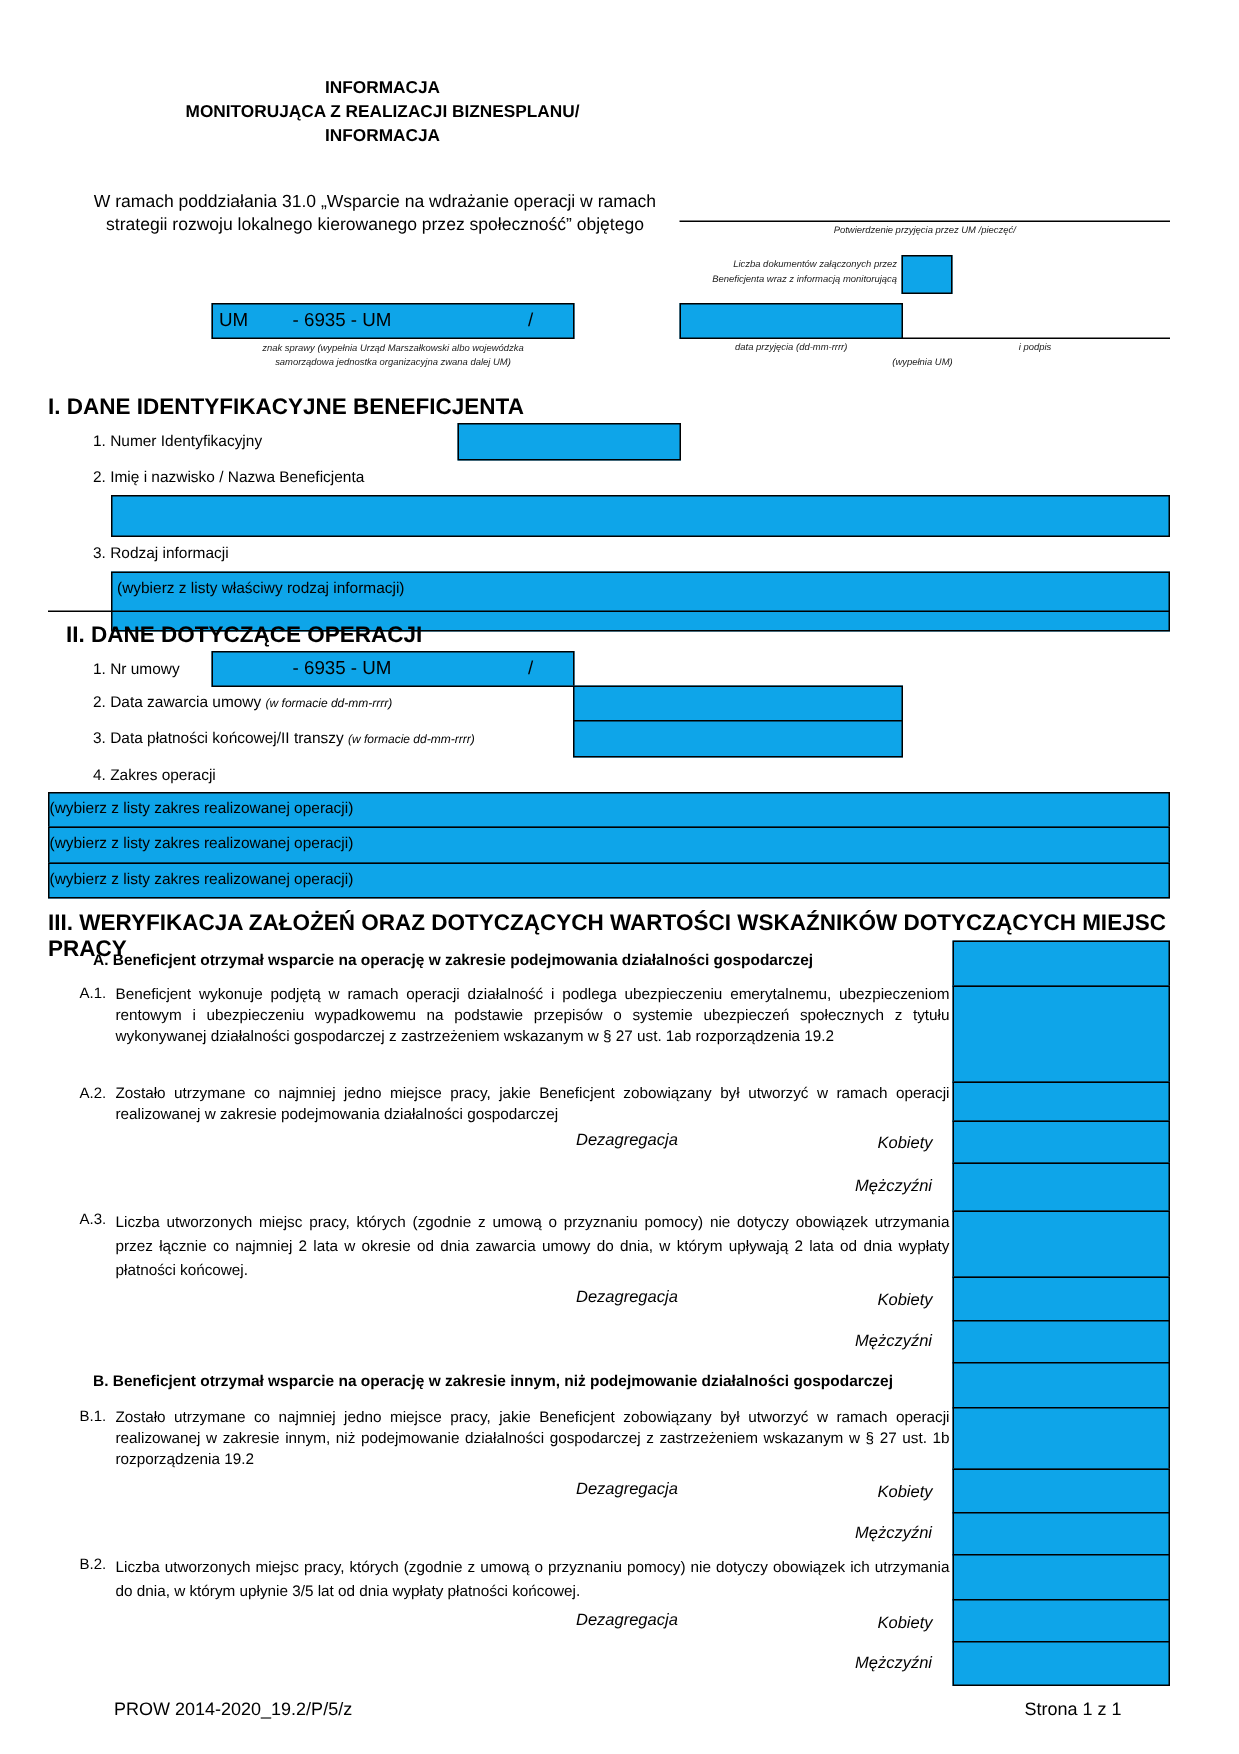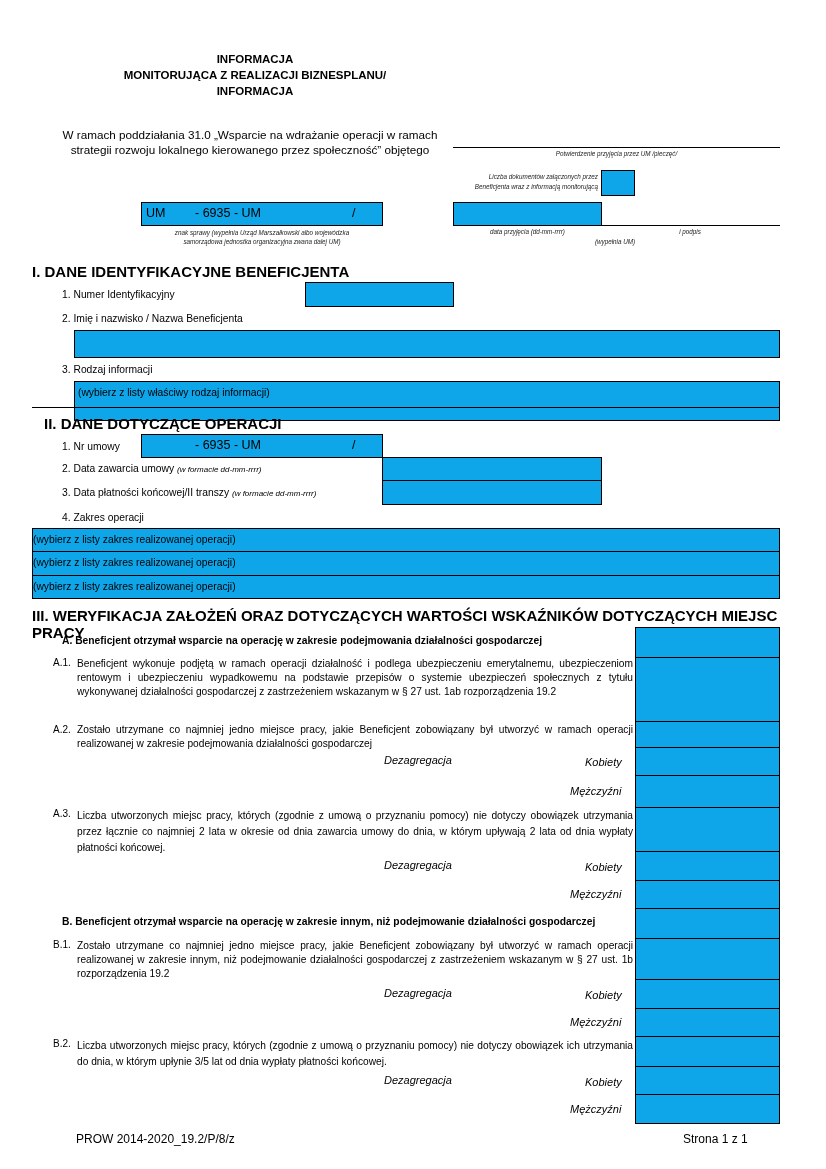--- a/index.html
+++ b/index.html
@@ -155,14 +155,14 @@
 <div class="abs ital" style="left:384px; top:987px;">Dezagregacja</div>
 <div class="abs ital" style="left:585px; top:989px;">Kobiety</div>
 <div class="abs ital" style="left:570px; top:1016px;">Mężczyźni</div>
 
 <div class="abs num" style="left:53px; top:1038px;">B.2.</div>
 <div class="abs para" style="left:77px; top:1038px; width:556px; line-height:16px;">Liczba utworzonych miejsc pracy, których (zgodnie z umową o przyznaniu pomocy) nie dotyczy obowiązek ich utrzymania do dnia, w którym upłynie 3/5 lat od dnia wypłaty płatności końcowej.</div>
 <div class="abs ital" style="left:384px; top:1074px;">Dezagregacja</div>
 <div class="abs ital" style="left:585px; top:1076px;">Kobiety</div>
 <div class="abs ital" style="left:570px; top:1103px;">Mężczyźni</div>
 
-<div class="abs footer" style="left:76px; top:1132px;">PROW 2014-2020_19.2/P/8/z</div>
+<div class="abs footer" style="left:76px; top:1132px;">PROW 2014-2020_19.2/P/5/z</div>
 <div class="abs footer" style="left:683px; top:1132px;">Strona 1 z 1</div>
 
 </body></html>

